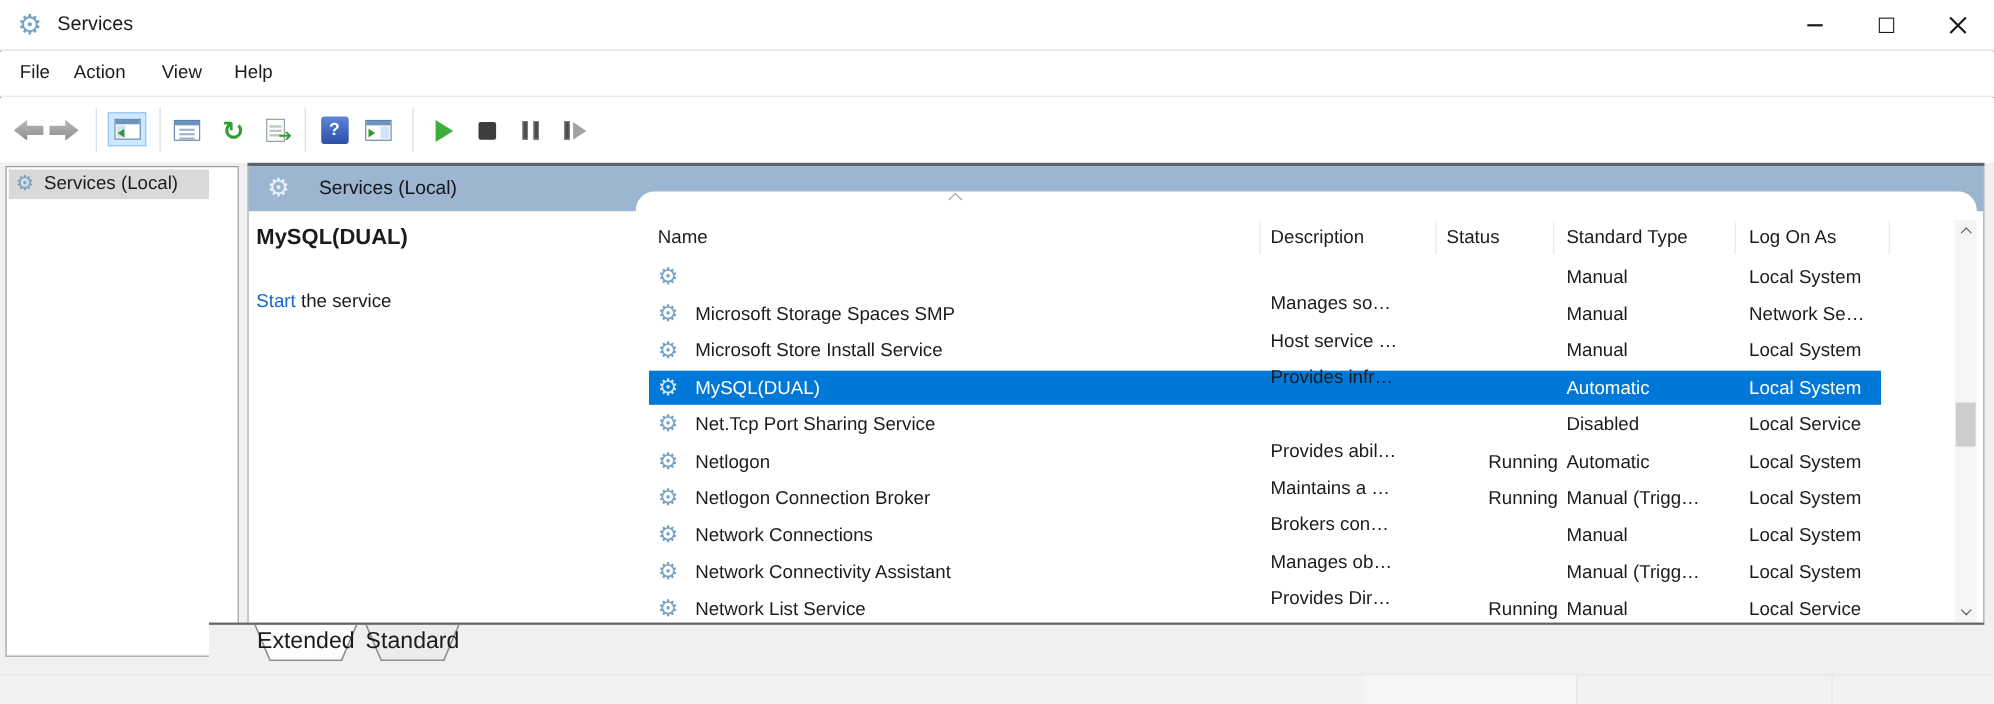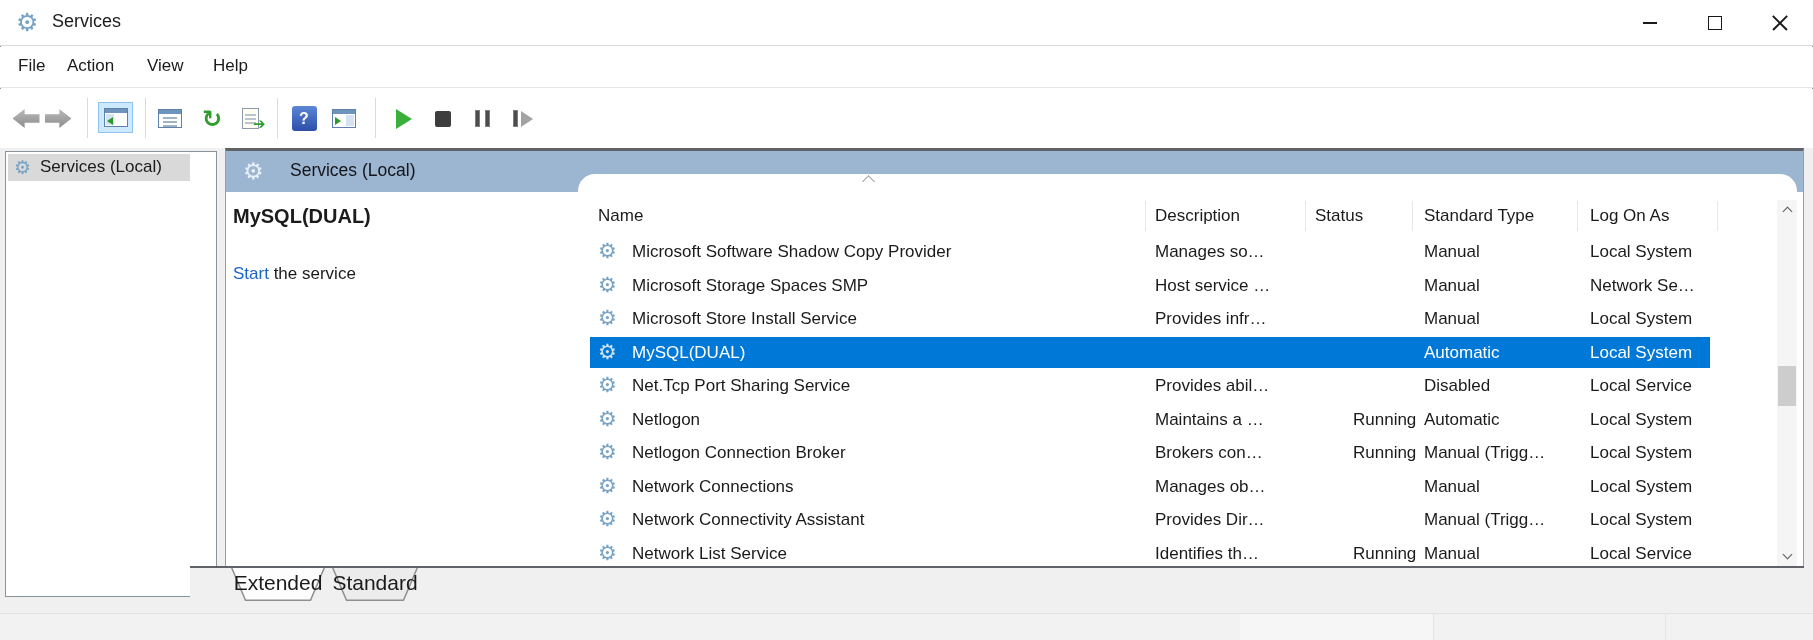--- a/index.html
+++ b/index.html
@@ -71,21 +71,21 @@
   .sort-caret{position:absolute;left:286px;top:3px;}
   .chev{display:block;width:9px;height:9px;}
   .chev.up{border-left:1.7px solid #9a9aa2;border-top:1.7px solid #9a9aa2;transform:rotate(45deg);}
   .lv-header{position:absolute;left:0;top:24px;right:20px;height:36px;}
   .lv-header .h{position:absolute;top:0;line-height:36px;font-size:17px;white-space:nowrap;}
   .hsep{position:absolute;top:3px;height:30px;width:1px;background:#e6e6e6;}
   .rows{position:absolute;left:0;top:61px;width:1199px;bottom:0;}
   .row{position:relative;height:33.5px;}
   .row .cell{position:absolute;top:0;line-height:33.5px;font-size:17px;white-space:nowrap;z-index:1;}
   .row .gear{left:20px;font-size:21px;}
-  .c-name{left:54px;} .c-desc{left:577px;} .c-status{left:775px;} .c-startup{left:846px;} .c-logon{left:1012px;}
+  .c-name{left:54px;} .c-desc{left:577px;margin-top:24px;} .c-status{left:775px;} .c-startup{left:846px;} .c-logon{left:1012px;}
   .row.selected::before{content:'';position:absolute;left:12px;right:67px;top:1px;bottom:1.5px;background:var(--sel,#0078d7);}
   .row.selected .cell{color:#fff;} .row.selected .gear{color:#cfe3f2;}
   .vscroll{position:absolute;right:0;top:26px;bottom:0;width:20px;background:#f5f5f5;}
   .sb-btn{position:absolute;left:0;right:0;height:20px;display:flex;align-items:center;justify-content:center;}
   .sb-up{top:0;} .sb-down{bottom:0;}
   .sb-btn .chev{width:7px;height:7px;}
   .chev.cup{border-left:1.6px solid #5a5a5a;border-top:1.6px solid #5a5a5a;transform:rotate(45deg);margin-top:3px;}
   .chev.cdown{border-right:1.6px solid #5a5a5a;border-bottom:1.6px solid #5a5a5a;transform:rotate(45deg);margin-bottom:3px;}
   .sb-thumb{position:absolute;left:1px;right:1px;top:166px;height:40px;background:#cdcdcd;}
   
@@ -227,21 +227,20 @@
           <span class="h" style="left:737px">Status</span>
           <i class="hsep" style="left:834px"></i>
           <span class="h" style="left:846px">Standard Type</span>
           <i class="hsep" style="left:999px"></i>
           <span class="h" style="left:1012px">Log On As</span>
           <i class="hsep" style="left:1139px"></i>
         </div>
         <div class="rows">
             <div class="row">
     <span class="cell gear icon-gear">⚙</span>
-    <span class="cell c-name">Microsoft Software Shadow Copy Provider</span>
     <span class="cell c-desc">Manages so…</span>
     <span class="cell c-status"></span>
     <span class="cell c-startup">Manual</span>
     <span class="cell c-logon">Local System</span>
   </div>
             <div class="row">
     <span class="cell gear icon-gear">⚙</span>
     <span class="cell c-name">Microsoft Storage Spaces SMP</span>
     <span class="cell c-desc">Host service …</span>
     <span class="cell c-status"></span>

